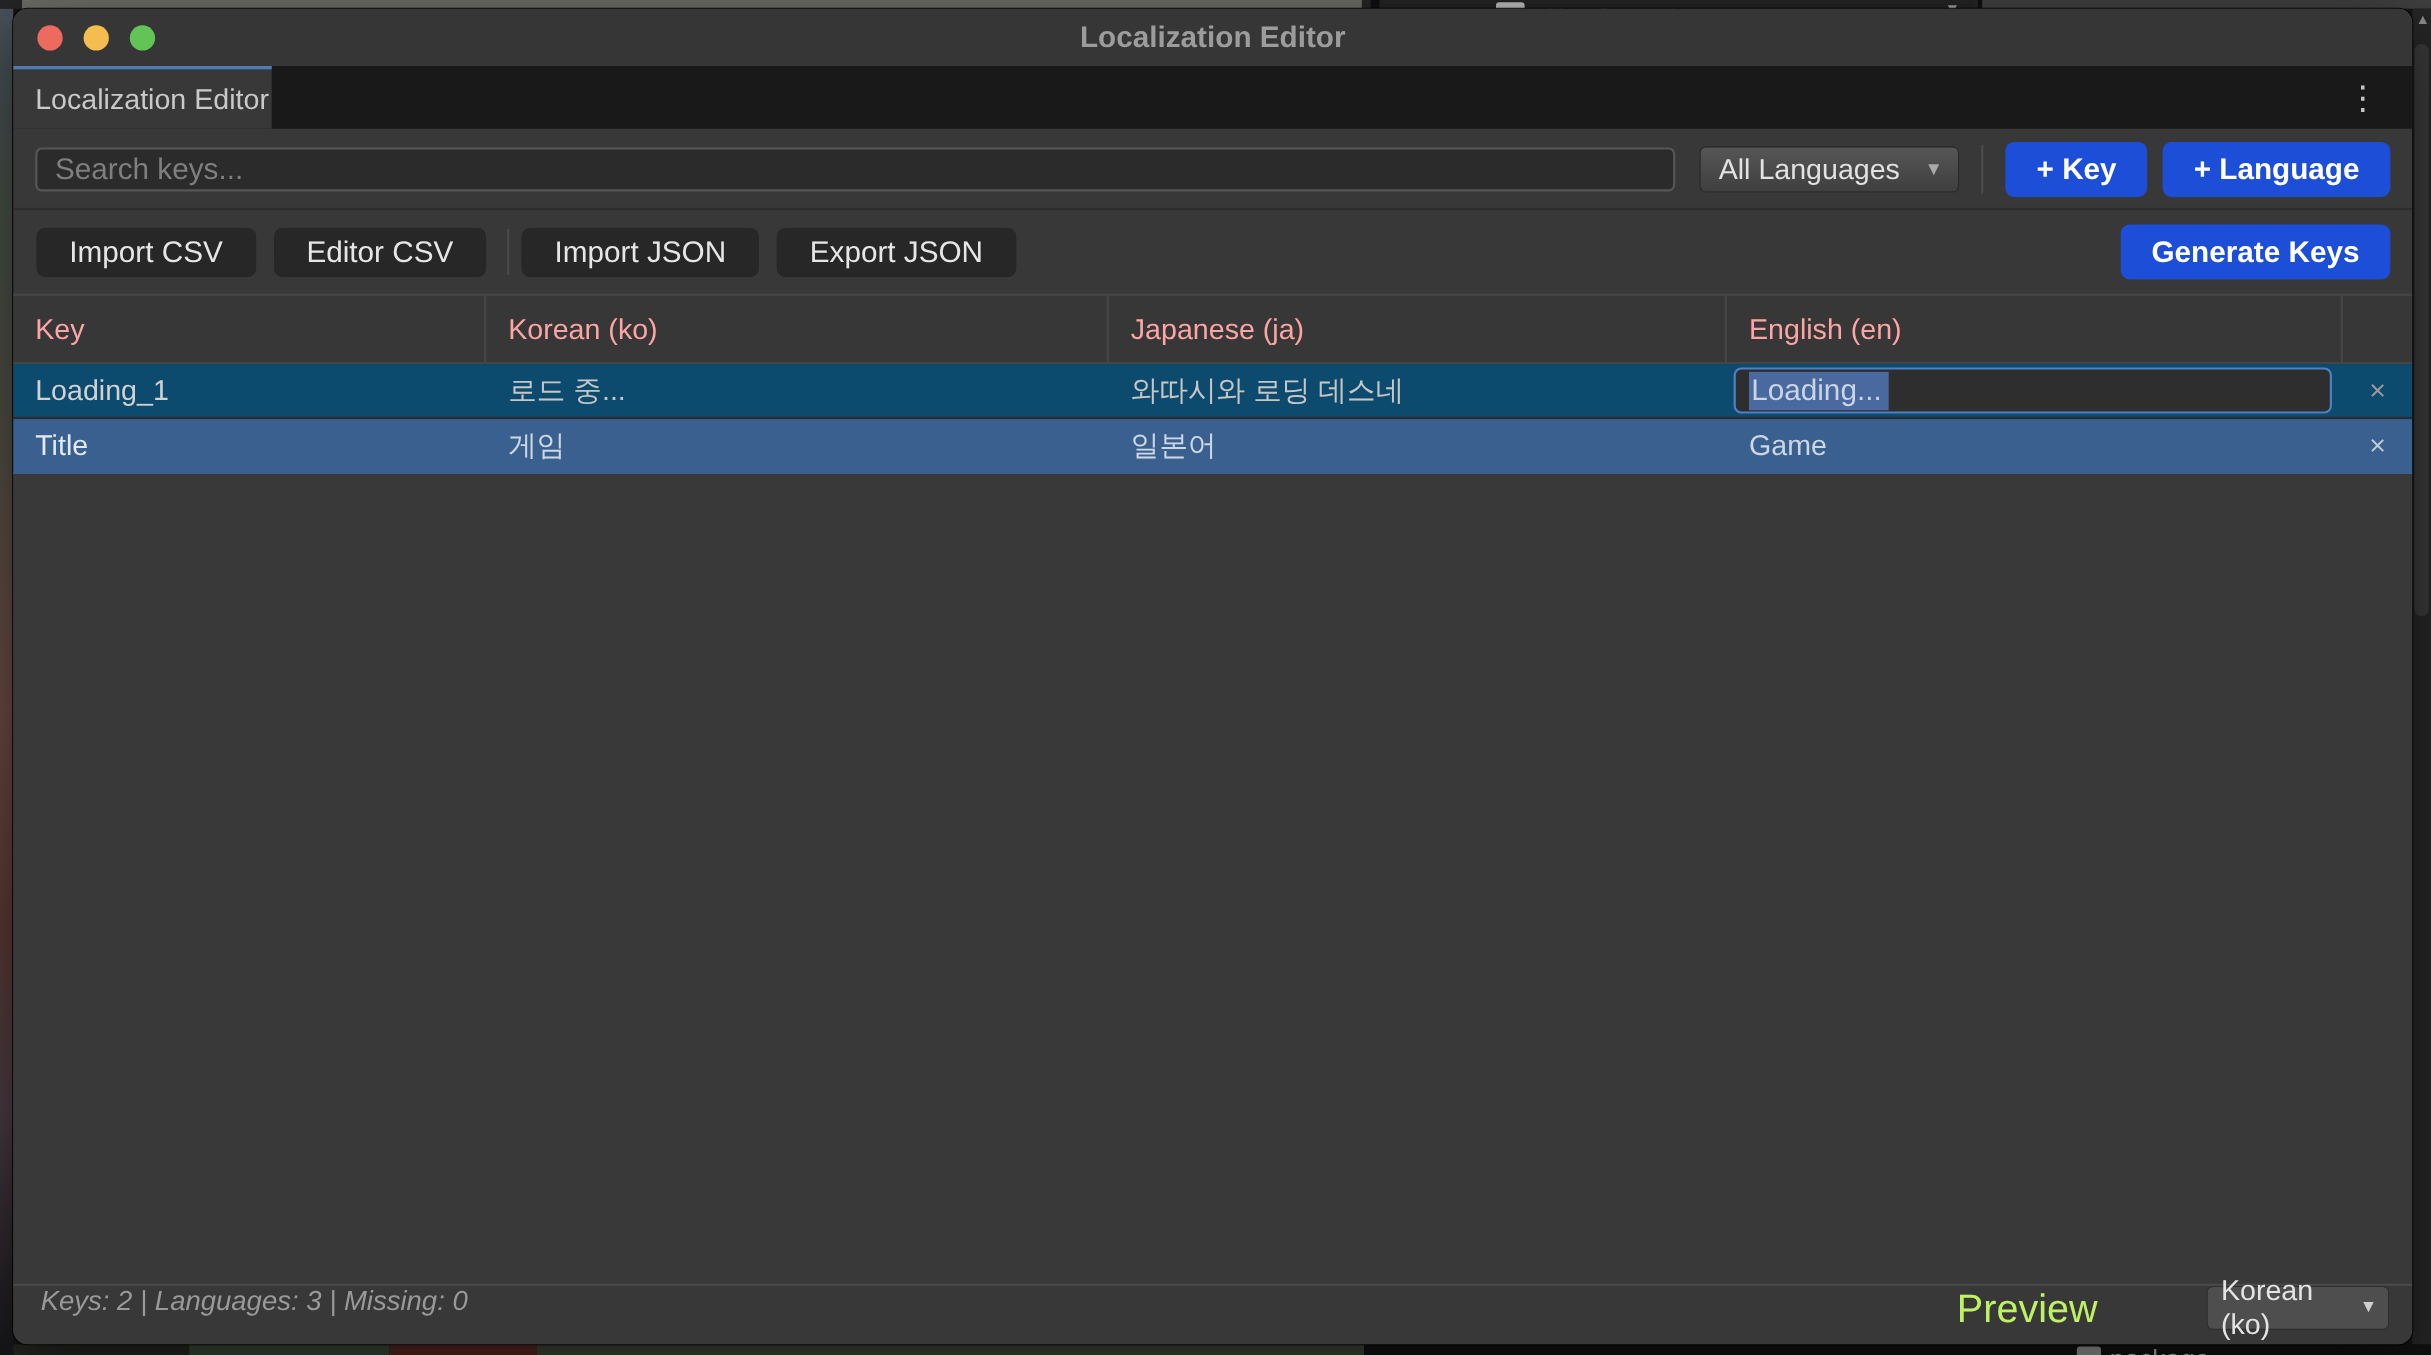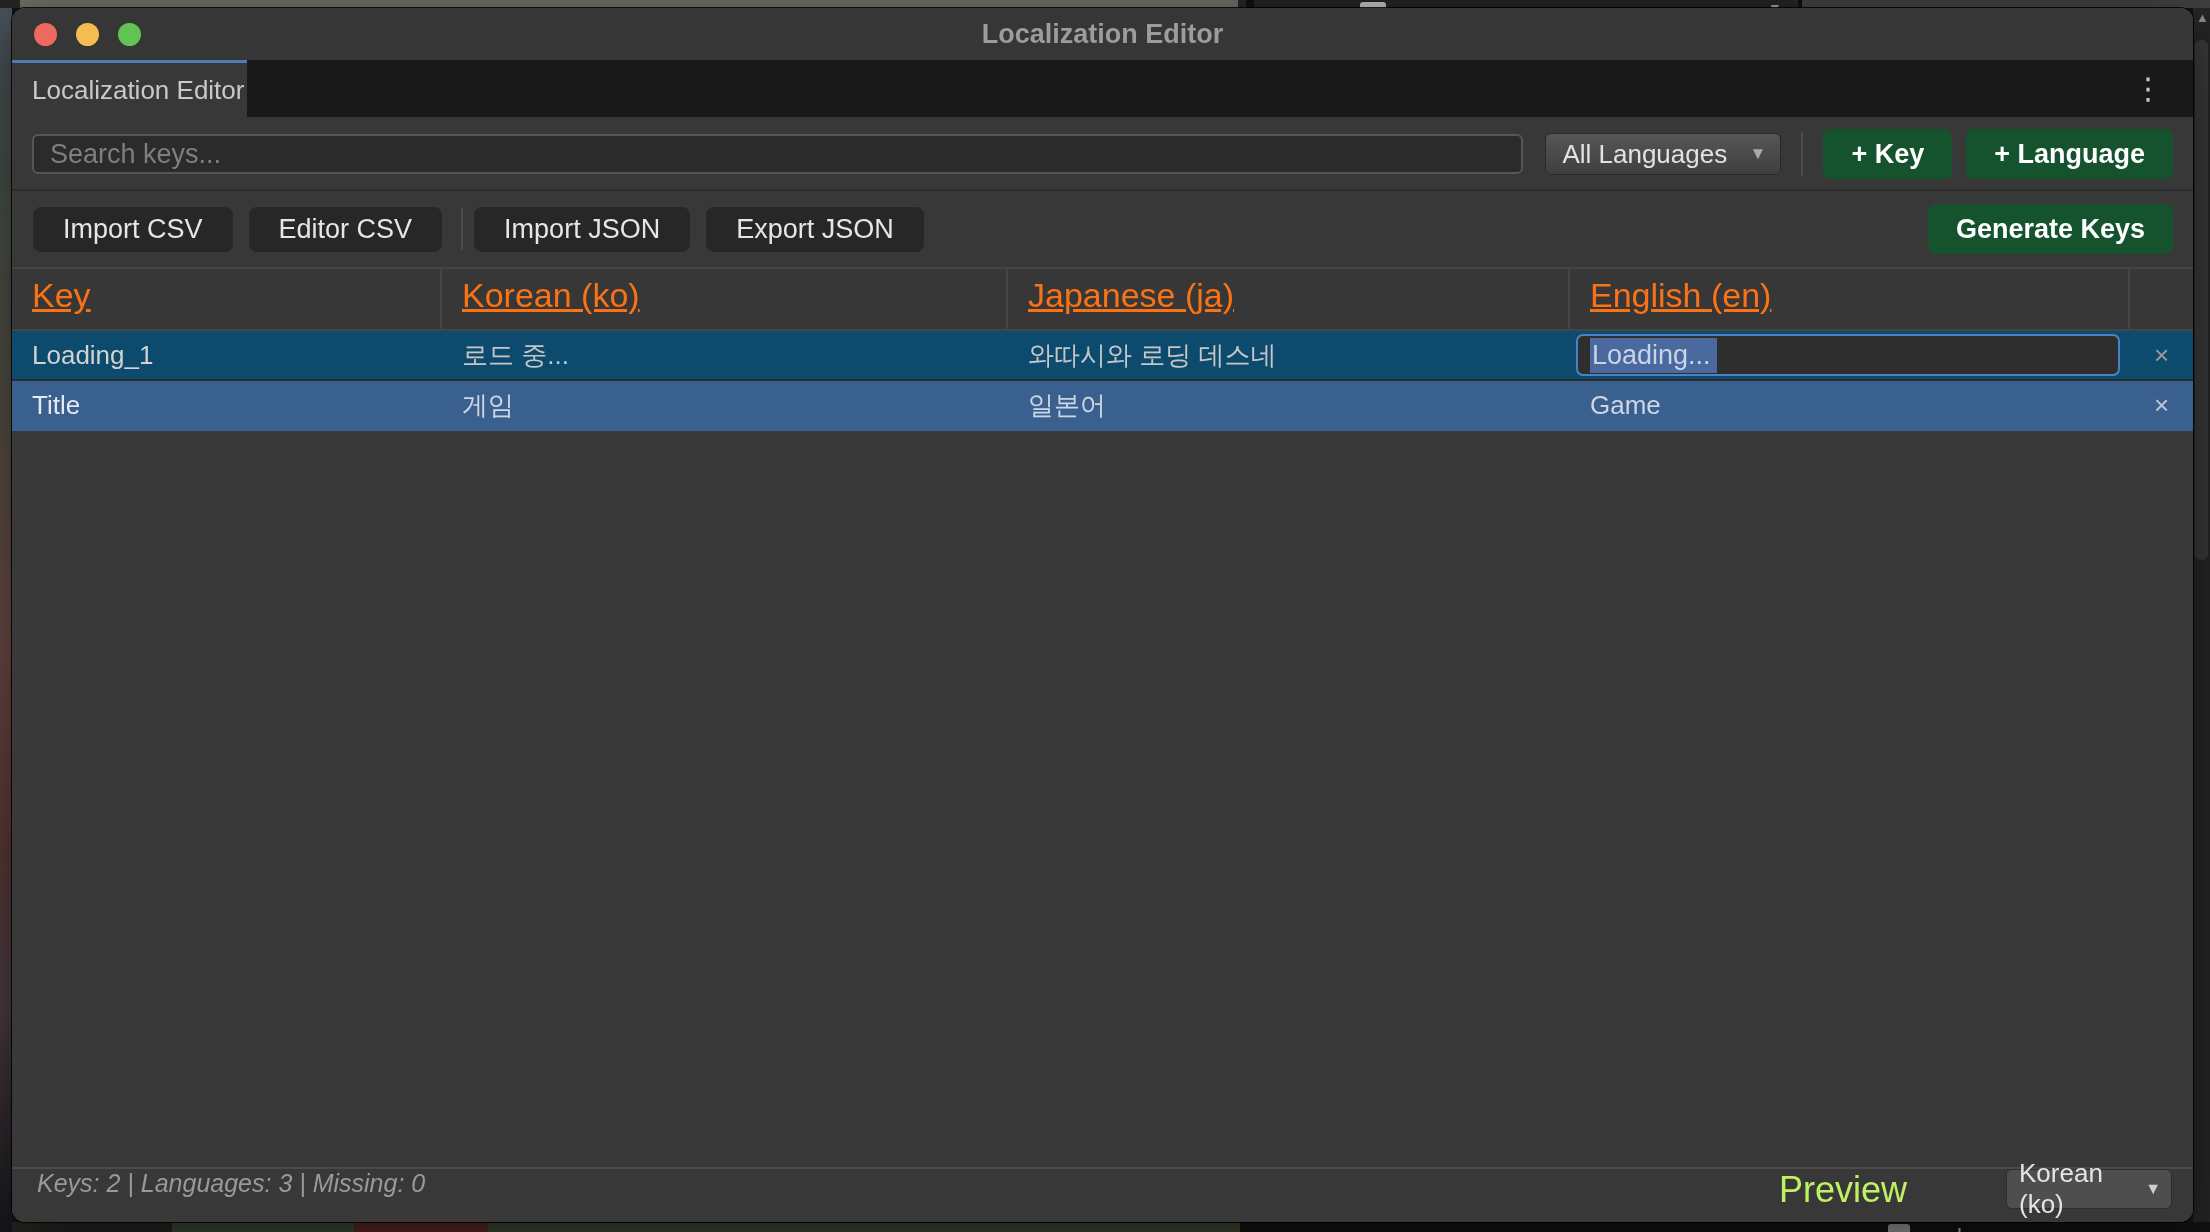--- a/index.html
+++ b/index.html
@@ -51,39 +51,39 @@
 
   .toolbar { flex:0 0 auto; display:flex; align-items:center; padding:12px 20px 10px 20px; }
   .search { flex:1; height:40px; background:#2b2b2b; border:2px solid #565656; border-radius:6px;
             color:#e0e0e0; font-size:27px; padding:0 16px; outline:none; }
   .search::placeholder { color:#7f7f7f; }
   .lang-filter { margin-left:22px; width:236px; height:42px; background:linear-gradient(#565656,#3f3f3f);
                  border:1px solid #2a2a2a; border-radius:6px; display:flex; align-items:center;
                  justify-content:space-between; padding:0 14px 0 16px; color:#e2e2e2; font-size:26px; }
   .lang-filter .arrow { color:#a9a9a9; font-size:17px; }
   .tb-divider { width:2px; height:44px; background:#4c4c4c; margin:0 20px; }
-  .btn-blue { height:50px; background:#14532d; border:none; border-radius:8px;
+  .btn-blue { height:50px; background:#1d4ed8; border:none; border-radius:8px;
               color:#ffffff; font-size:27px; font-weight:bold; padding:0 28px; font-family:inherit; }
   .btn-blue + .btn-blue { margin-left:14px; }
 
   .toolbar-sep { height:2px; background:#2d2d2d; flex:0 0 auto; }
 
   .actions { flex:0 0 auto; display:flex; align-items:center; padding:13px 20px; }
   .btn-dark { height:47px; background:#272727; border:1px solid #3a3a3a; border-radius:9px;
               color:#e6e6e6; font-size:27px; padding:0 30px; margin-right:14px; font-family:inherit; }
   .group-divider { width:2px; height:42px; background:#4a4a4a; margin:0 10px 0 4px; }
   .actions .spacer { flex:1; }
   .btn-generate { margin-right:0; }
 
   
   .grid-row { display:grid; grid-template-columns:430px 566px 562px 560px 1fr; }
   .thead { flex:0 0 auto; height:64px; background:#373737;
            border-top:2px solid #454545; border-bottom:2px solid #454545; }
-  .th { display:flex; align-items:flex-end; padding:0 0 14px 20px; color:#f97316; font-size:34px;
-        border-right:2px solid #454545;text-decoration:underline; }
+  .th { display:flex; align-items:flex-end; padding:0 0 14px 20px; color:#fca5a5; font-size:26px;
+        border-right:2px solid #454545; }
   .th:last-child { border-right:none; }
 
   .row { flex:0 0 auto; height:50px; background:#0c4a6e; border-bottom:2px solid #2b2b2b; }
   .cell { display:flex; align-items:center; padding-left:20px; color:#c6c6c6; font-size:26px;
           overflow:hidden; white-space:nowrap; }
   .cell.key { color:#d2d2d2; }
   .cell.en-edit { padding:0 0 0 6px; }
   .edit-box { flex:1; height:42px; margin-right:10px; background:#2e2e2e;
               border:2px solid #4e80c4; border-radius:7px; display:flex; align-items:center;
               padding-left:12px; }

